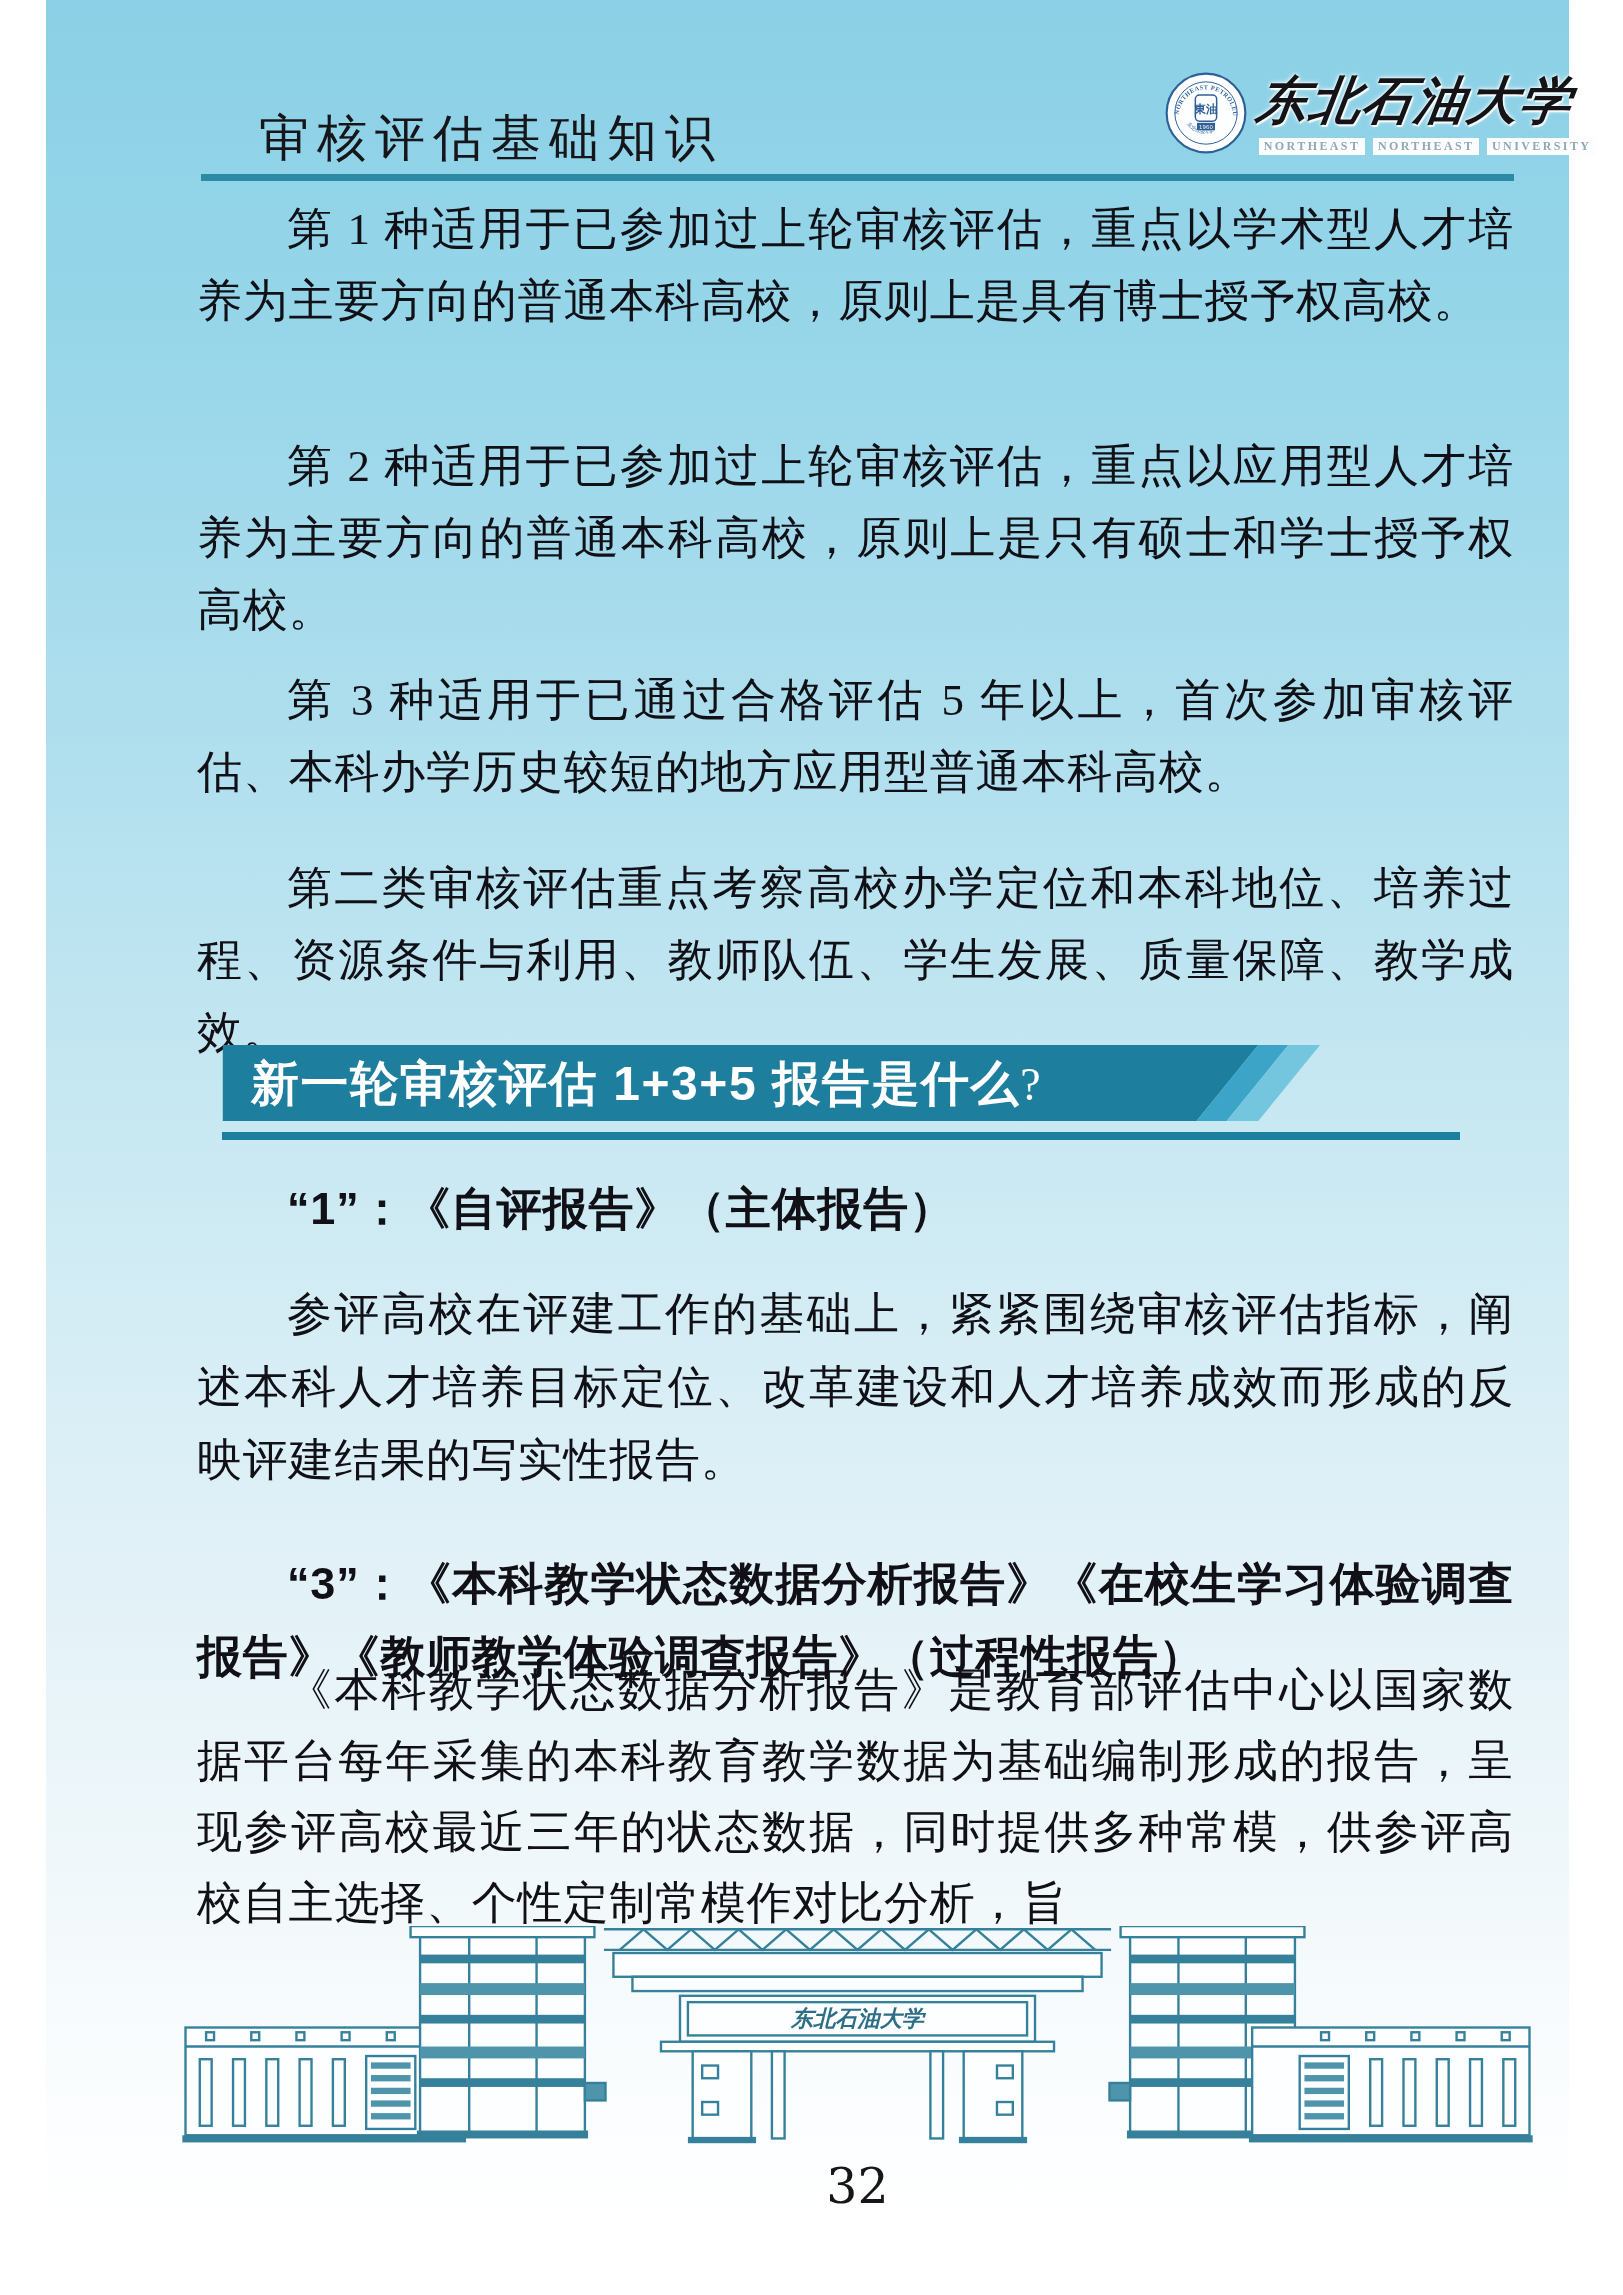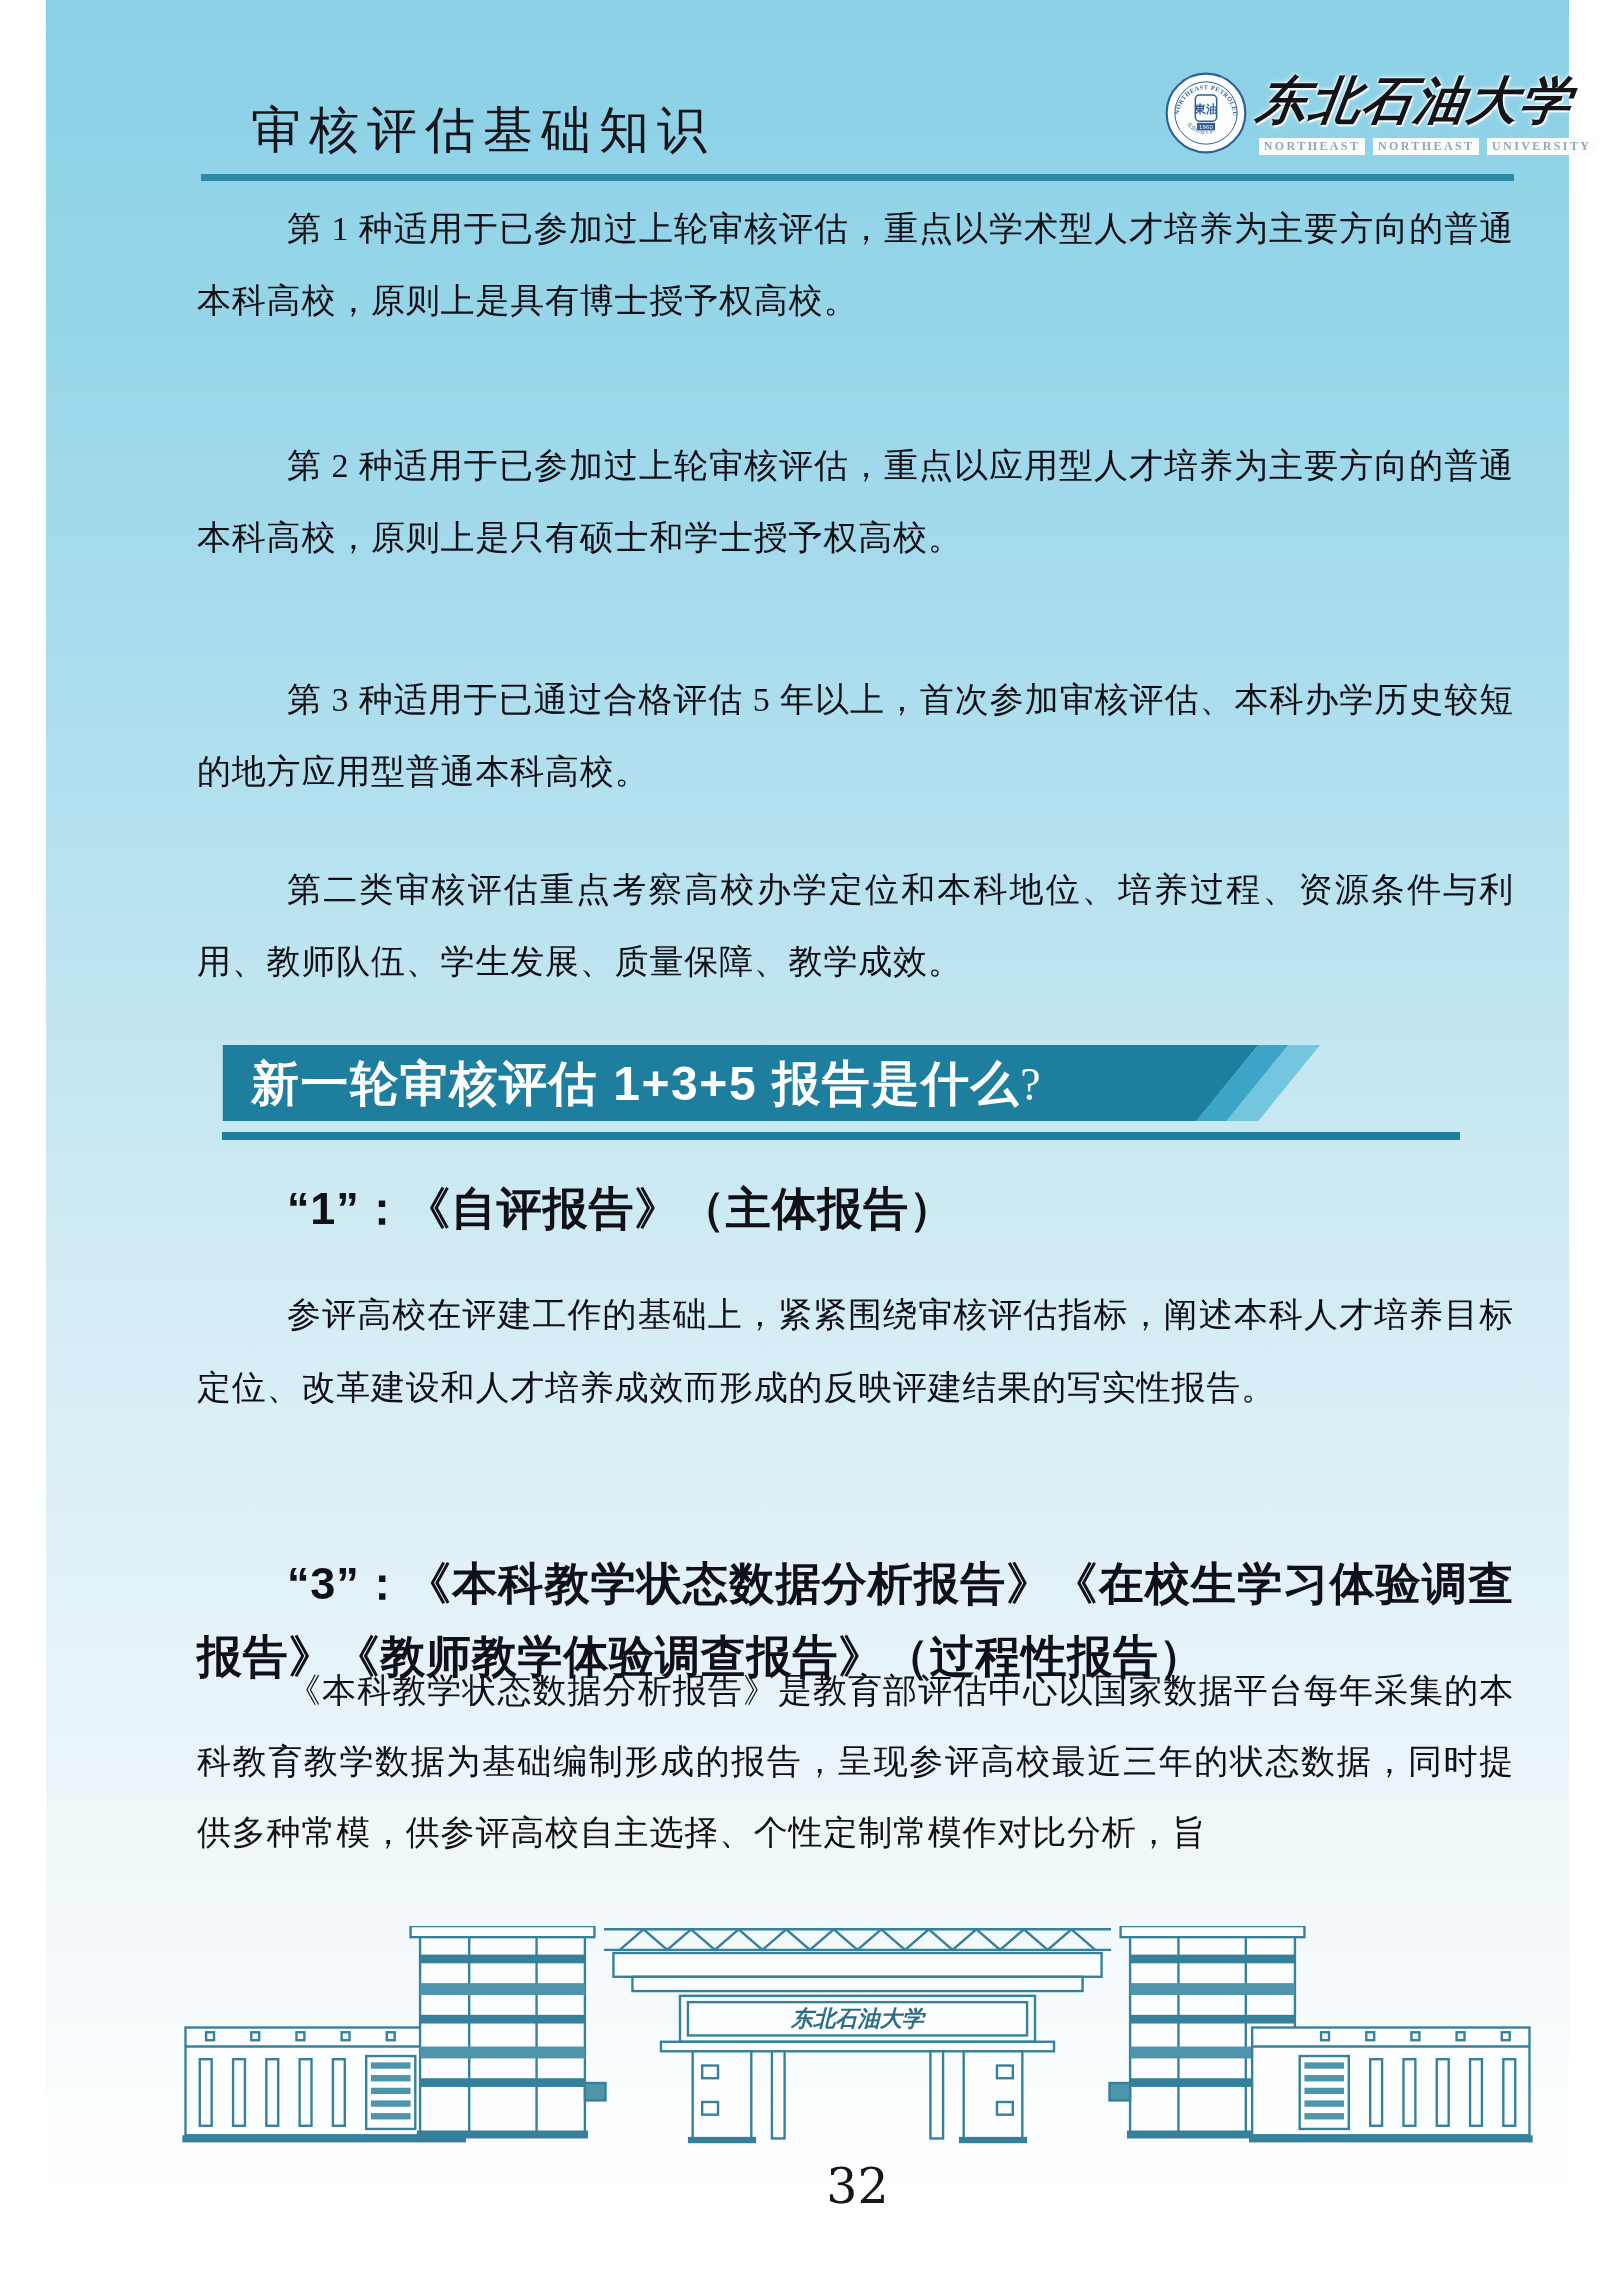--- a/index.html
+++ b/index.html
@@ -6,21 +6,21 @@
   body{width:1623px;height:2295px;background:#ffffff;font-family:"Liberation Serif","DejaVu Serif",serif;}
   .page{position:relative;width:1623px;height:2295px;background:#ffffff;overflow:hidden;}
   .panel{
     position:absolute;left:46px;top:0;width:1523px;height:2242px;
     background:linear-gradient(180deg,
       #8bd0e6 0%, #97d6e9 15%, #abdded 30%, #c2e6f1 46%,
       #d6edf5 60%, #e6f3f8 74%, #f3f9fb 86%, #fdfeff 96%, #ffffff 100%);
   }
   
   .doc-title{
-    position:absolute;left:205px;top:97px;margin:0;
+    position:absolute;left:205px;top:97px;margin:8px;
     font-size:50px;font-weight:400;color:#16161a;letter-spacing:8px;
     font-family:"Liberation Serif","DejaVu Serif",serif;
   }
   .header-divider{position:absolute;left:155px;top:174px;width:1313px;height:7.1px;background:#2d8aa5;}
   .logo{position:absolute;left:1119px;top:70px;width:365px;height:99px;}
   .seal{position:absolute;left:0;top:1.6px;width:82px;height:82px;}
   .calligraphy{
     position:absolute;left:92px;top:-3.2px;width:277px;
     font-size:51px;font-weight:700;font-style:italic;color:#141418;
     letter-spacing:1.6px;transform:skewX(-8deg);white-space:nowrap;
@@ -28,21 +28,21 @@
   }
   .english-name{position:absolute;left:94px;top:68px;white-space:nowrap;}
   .english-name span{
     display:inline-block;margin-right:8px;padding:0.8px 4.8px;
     background:#fbfdfe;color:#93a7b4;font-weight:700;font-size:12px;
     letter-spacing:2.4px;font-family:"Liberation Serif","DejaVu Serif",serif;
   }
   
   .para{
     position:absolute;left:151px;width:1317px;margin:0;
-    font-size:34px;line-height:72px;color:#101016;text-align:justify;
+    font-size:45px;line-height:72px;color:#101016;text-align:justify;
     text-indent:90px;letter-spacing:0.8px;
     font-family:"Liberation Serif","DejaVu Serif",serif;
   }
   .p1{top:193px;} .p2{top:430px;} .p3{top:664px;} .p4{top:856px;font-family:Liberation Mono, monospace;}
   .p5{top:1278px;line-height:73px;} .p6{top:1655px;line-height:71px;}
   
   .banner-shape{position:absolute;left:176px;top:1045px;width:1102px;height:76px;}
   .banner-text{
     position:absolute;left:205px;top:1045px;height:76px;line-height:78px;
     color:#ffffff;font-size:48px;font-weight:700;letter-spacing:1.6px;

